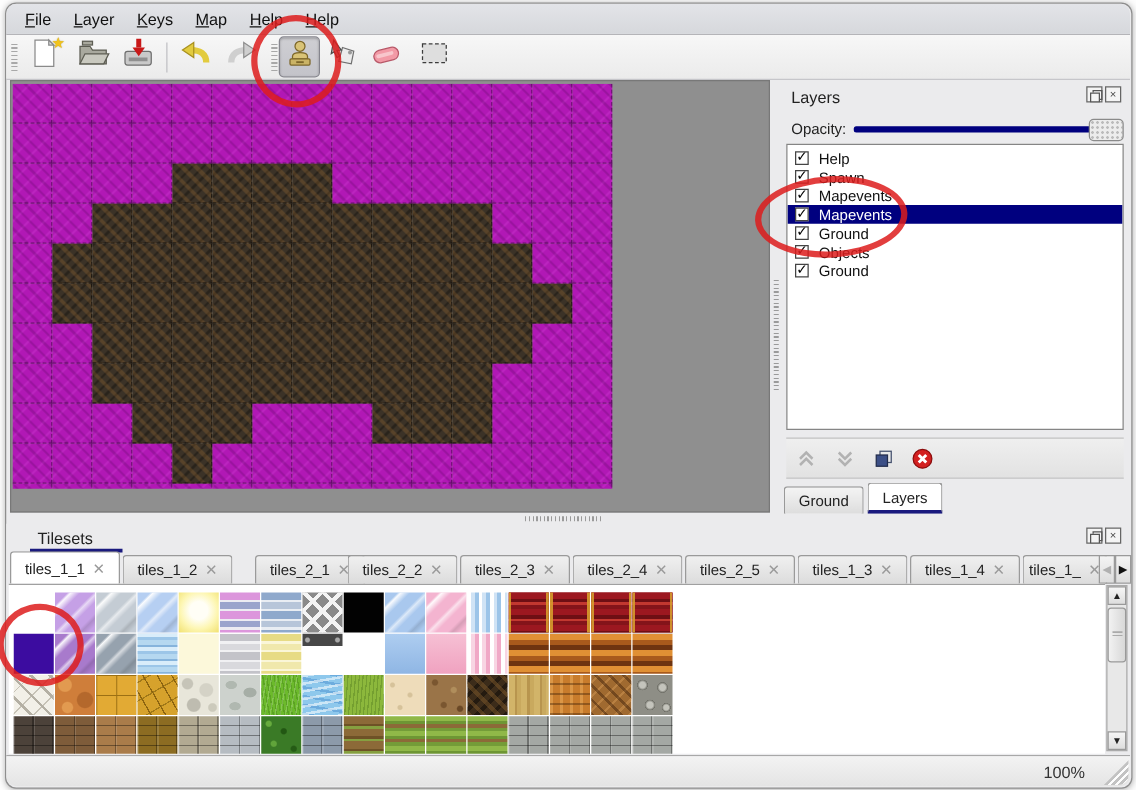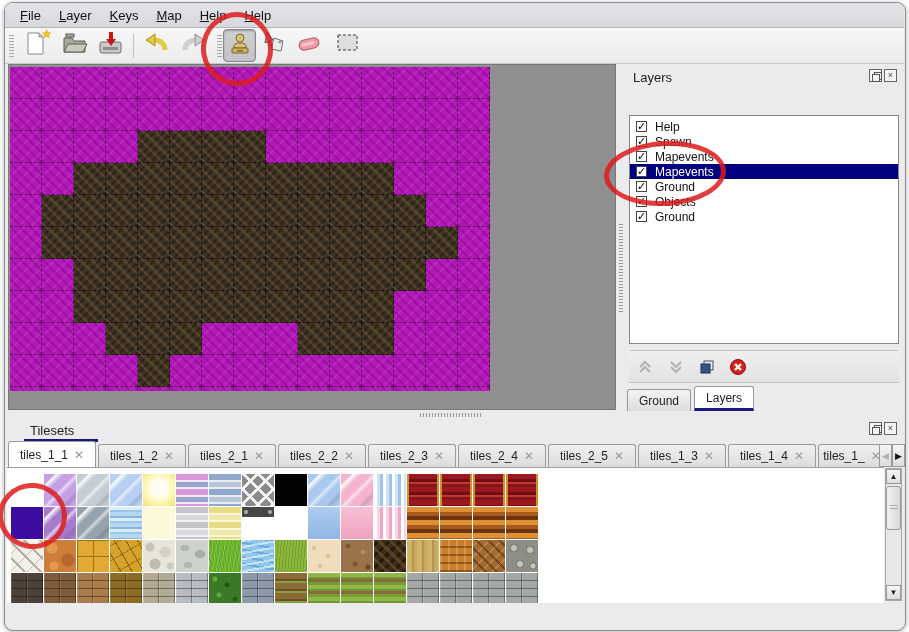--- a/index.html
+++ b/index.html
@@ -479,20 +479,26 @@
 
   <div id="layers-panel">
     <div class="panel-title">Layers</div>
     <div class="win-btns">
       <span class="wbtn">
           <span class="r1"></span>
           <span class="r2"></span>
         </span>
       <span class="wbtn">×</span>
     </div>
+    <div id="opacity-row">
+      <span id="opacity-label">Opacity:</span>
+      <div id="opacity-track">
+        <div id="opacity-handle"></div>
+      </div>
+    </div>
     <div id="layer-list">
         <div class="layer-row" style="margin-top: 3px;">
           <span class="cb">✓</span>
           <span>Help</span>
         </div>
         <div class="layer-row" style="margin-top: 0px;">
           <span class="cb">✓</span>
           <span>Spawn</span>
         </div>
         <div class="layer-row" style="margin-top: 0px;">
@@ -562,21 +568,21 @@
     </div>
     <div id="ts-tabs">
         <div class="ts-tab active" style="left: 3px;">
           <span>tiles_1_1</span>
           <span class="ts-close">✕</span>
         </div>
         <div class="ts-tab" style="left: 93px;">
           <span>tiles_1_2</span>
           <span class="ts-close">✕</span>
         </div>
-        <div class="ts-tab" style="left: 183px;">
+        <div class="ts-tab" style="left: 199px;">
           <span>tiles_2_1</span>
           <span class="ts-close">✕</span>
         </div>
         <div class="ts-tab" style="left: 273px;">
           <span>tiles_2_2</span>
           <span class="ts-close">✕</span>
         </div>
         <div class="ts-tab" style="left: 363px;">
           <span>tiles_2_3</span>
           <span class="ts-close">✕</span>
@@ -670,17 +676,21 @@
         <div class="p-tile pt-brick-gray2 brick" style="left: 466px; top: 105px;"></div>
         <div class="p-tile pt-brick-gray2 brick" style="left: 499px; top: 105px;"></div>
       </div>
     <div id="pal-scroll">
       <span class="sb-btn" style="top:0">▲</span>
       <div id="sb-thumb"></div>
       <span class="sb-btn" style="bottom:0">▼</span>
     </div>
   </div>
 
+  <div id="statusbar">
+    <span id="zoom-level">100%</span>
+    <div id="resize-grip"></div>
+  </div>
 
   <div class="anno" id="anno-stamp"></div>
   <div class="anno" id="anno-walkable"></div>
   <div class="anno" id="anno-tile"></div>
 </div>
 
 </body></html>

